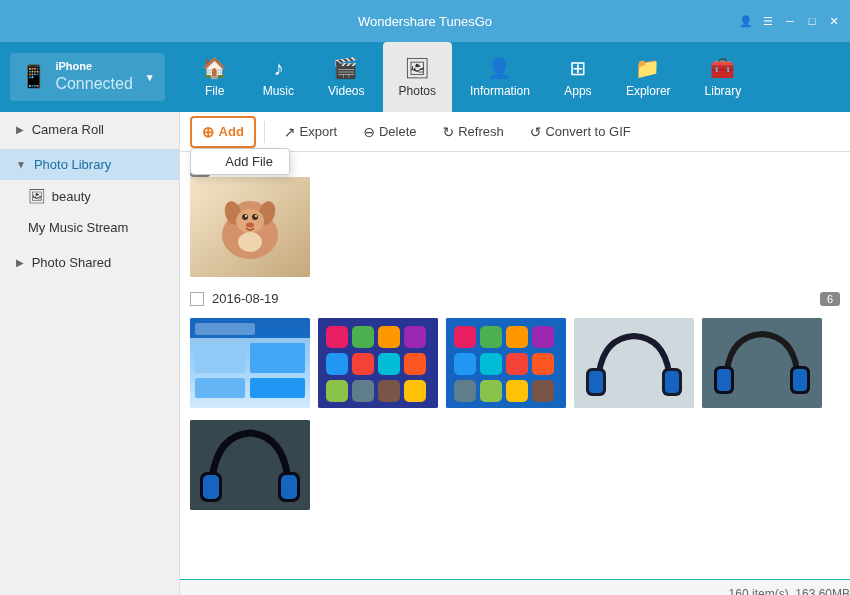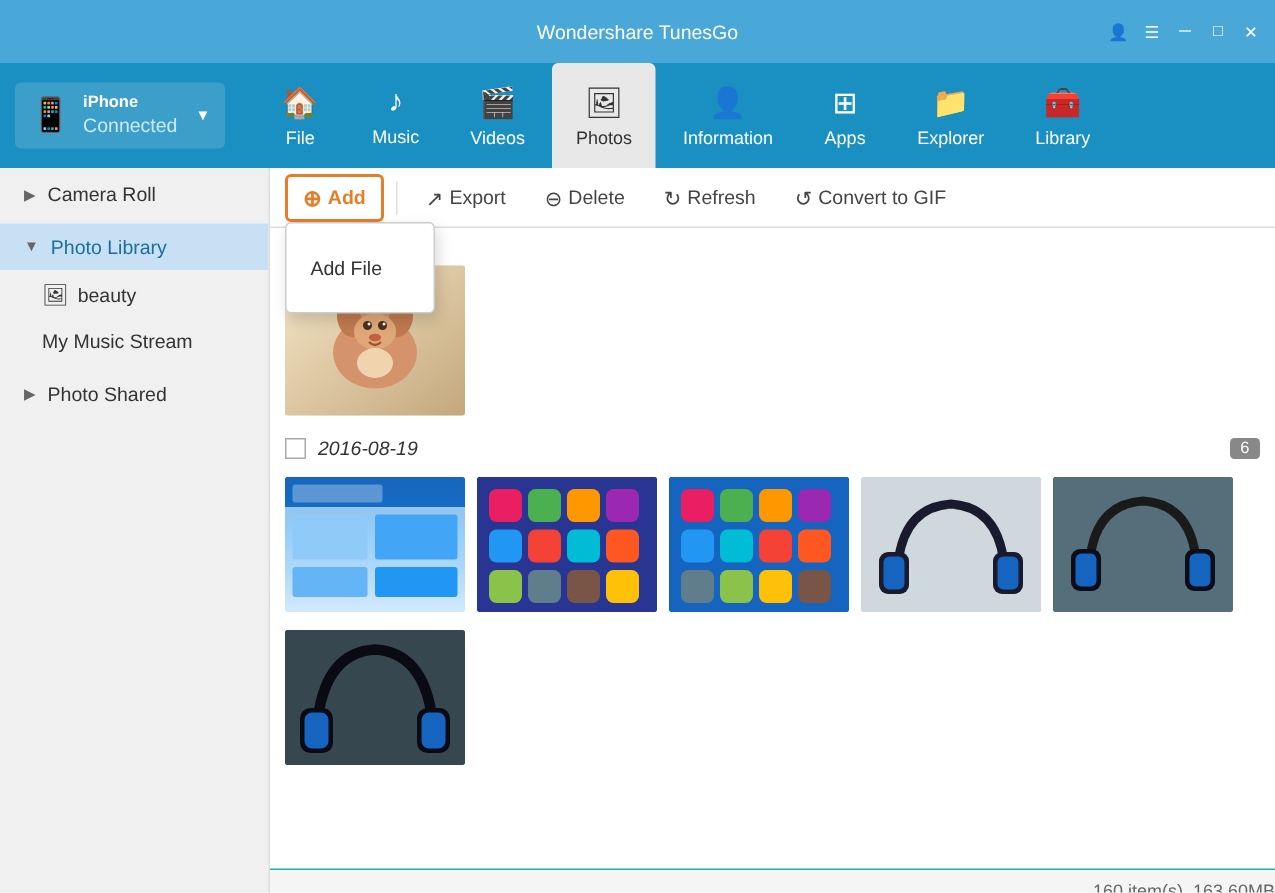--- a/index.html
+++ b/index.html
@@ -50,21 +50,21 @@
       border-radius: 4px;
       padding: 6px 10px;
       min-width: 130px;
       gap: 8px;
     }
     .device-icon {
       font-size: 22px;
     }
     .device-text { line-height: 1.3; }
     .device-name { font-weight: bold; font-size: 11px; }
-    .device-status { font-size: 13px; color: #cce9f7; }
+    .device-status { font-size: 16px; color: #cce9f7; }
     .device-arrow { color: white; font-size: 10px; margin-left: 4px; }
     .nav-tabs {
       display: flex;
       align-items: flex-end;
       height: 100%;
       margin-left: 20px;
       gap: 2px;
     }
     .nav-tab {
       display: flex;
@@ -156,24 +156,25 @@
       top: 36px;
       left: 10px;
       background: white;
       border: 1px solid #ccc;
       border-radius: 4px;
       box-shadow: 2px 4px 10px rgba(0,0,0,0.15);
       z-index: 100;
       min-width: 100px;
     }
     .dropdown-item {
-      padding: 22px 16px;
+      padding: 5px 16px;
       cursor: pointer;
       font-size: 13px;
       color: #333;
+      text-align: right;
     }
 
     
     .photos-area {
       flex: 1;
       overflow-y: auto;
       padding: 10px;
       background: white;
     }
     .photo-group {
@@ -183,21 +184,20 @@
       display: flex;
       align-items: center;
       justify-content: space-between;
       margin-bottom: 8px;
       padding: 4px 0;
     }
     .photo-group-header-left {
       display: flex;
       align-items: center;
       gap: 8px;
-      font-style: italic;
     }
     .group-checkbox {
       width: 14px;
       height: 14px;
       border: 1px solid #aaa;
       background: white;
     }
     .group-date { font-size: 13px; color: #333; }
     .group-count {
       background: #888;

